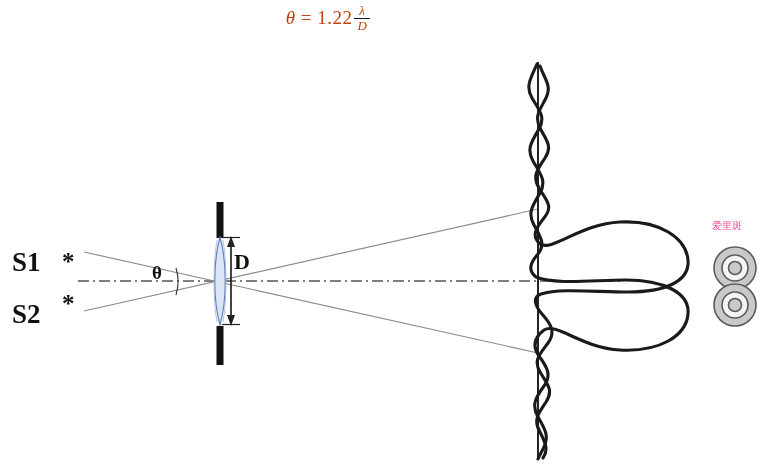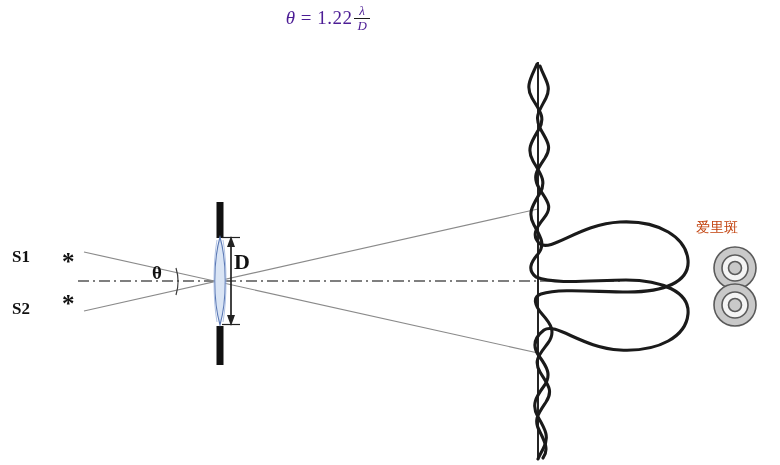--- a/index.html
+++ b/index.html
@@ -23,21 +23,21 @@
     top: 0;
   }
   .formula {
     position: absolute;
     left: 0;
     top: 4px;
     width: 656px;
     text-align: center;
     font-family: "Liberation Serif", serif;
     font-size: 19px;
-    color: #4c1d95;
+    color: #c2410c;
     letter-spacing: 0.5px;
   }
   .formula .sym {
     font-style: italic;
   }
   .frac {
     display: inline-block;
     vertical-align: -0.42em;
     text-align: center;
     font-size: 13px;
@@ -52,21 +52,21 @@
   }
   .frac .den {
     display: block;
     font-style: italic;
     padding: 0px 3px 0 3px;
   }
   .src-label {
     position: absolute;
     font-family: "Liberation Serif", serif;
     font-weight: bold;
-    font-size: 17px;
+    font-size: 27px;
     color: #111111;
     letter-spacing: 0px;
   }
   .src-star {
     position: absolute;
     font-family: "Liberation Serif", serif;
     font-weight: bold;
     font-size: 25px;
     color: #111111;
   }
@@ -87,25 +87,25 @@
     position: absolute;
     left: 234px;
     top: 249px;
     font-family: "Liberation Serif", serif;
     font-weight: bold;
     font-size: 22px;
     color: #111111;
   }
   #label-airy {
     position: absolute;
-    left: 696px;
+    left: 712px;
     top: 219px;
     font-family: "DejaVu Sans", sans-serif;
-    font-size: 14px;
-    color: #c2410c;
+    font-size: 10px;
+    color: #ec4899;
     white-space: nowrap;
     letter-spacing: 0px;
   }
 </style>
 </head>
 <body>
 
 <div id="figure">
 
   <div class="formula">

